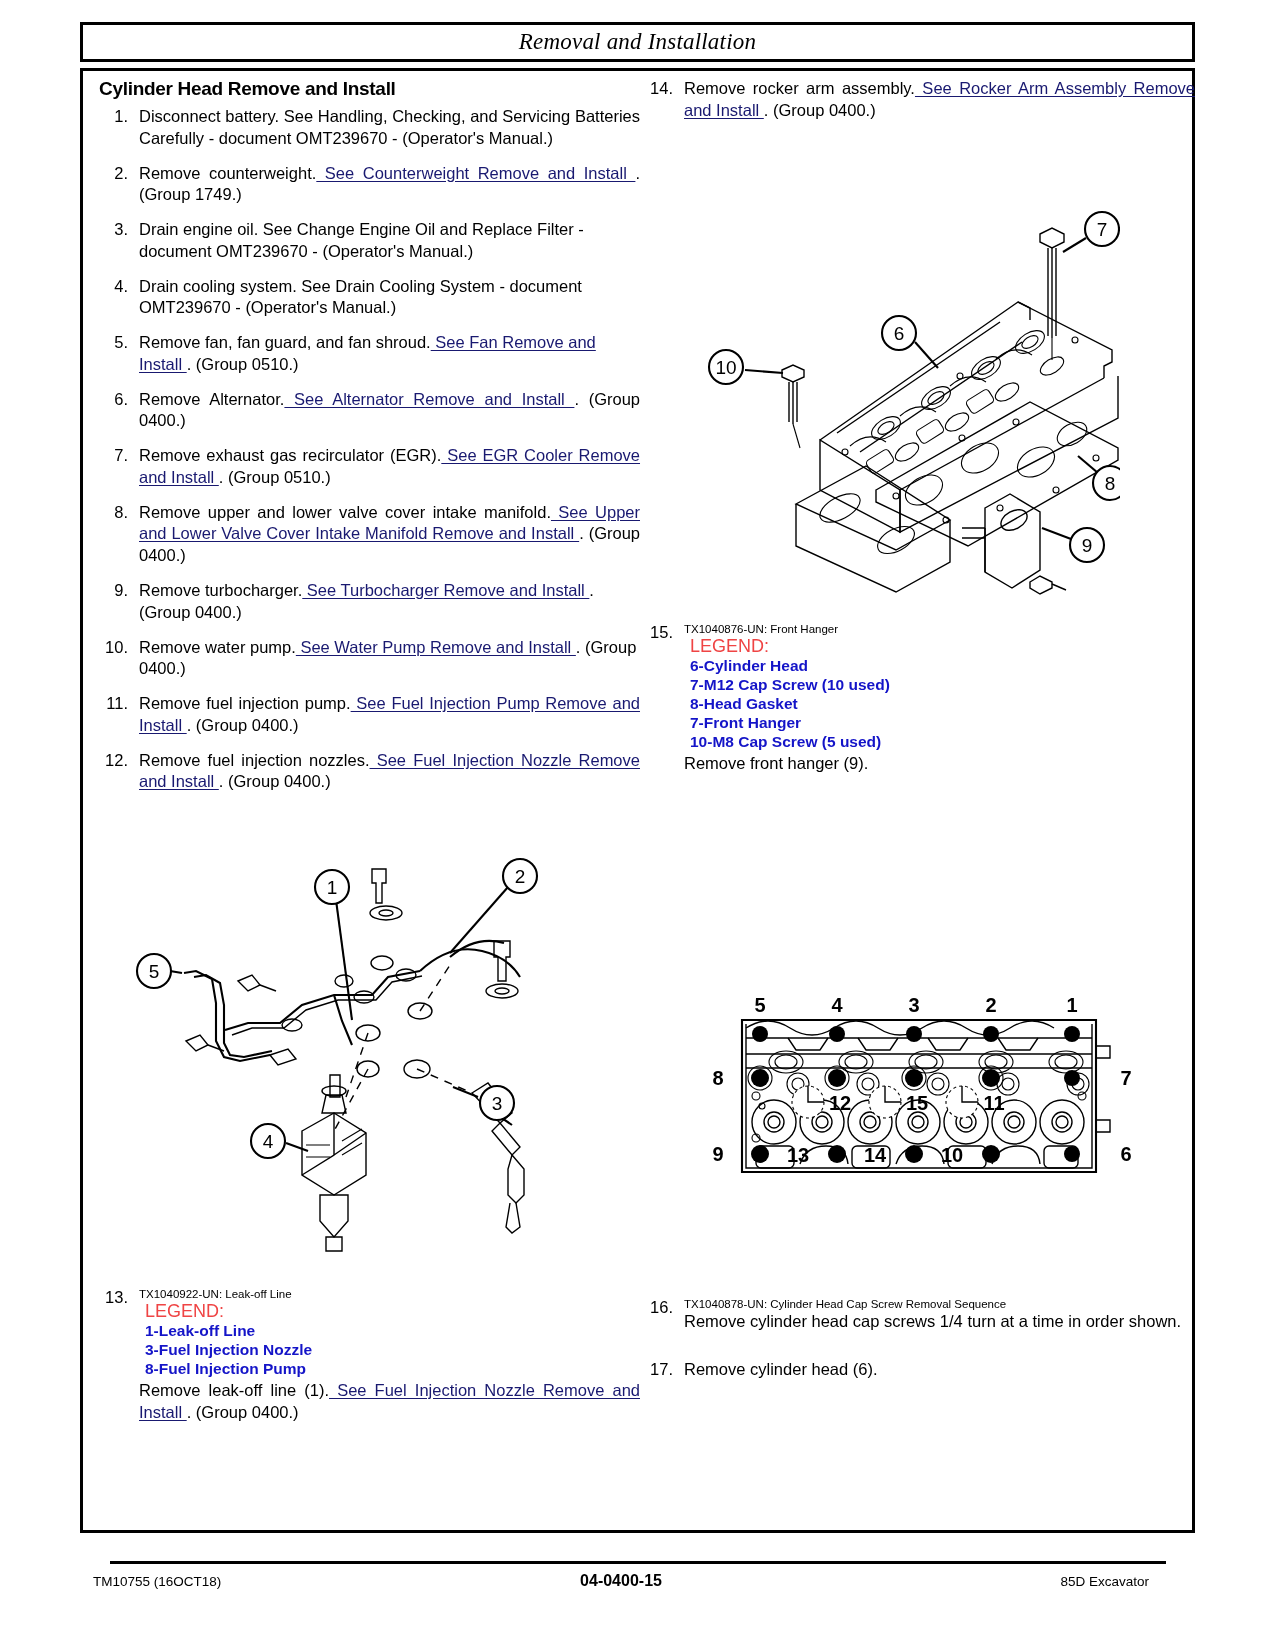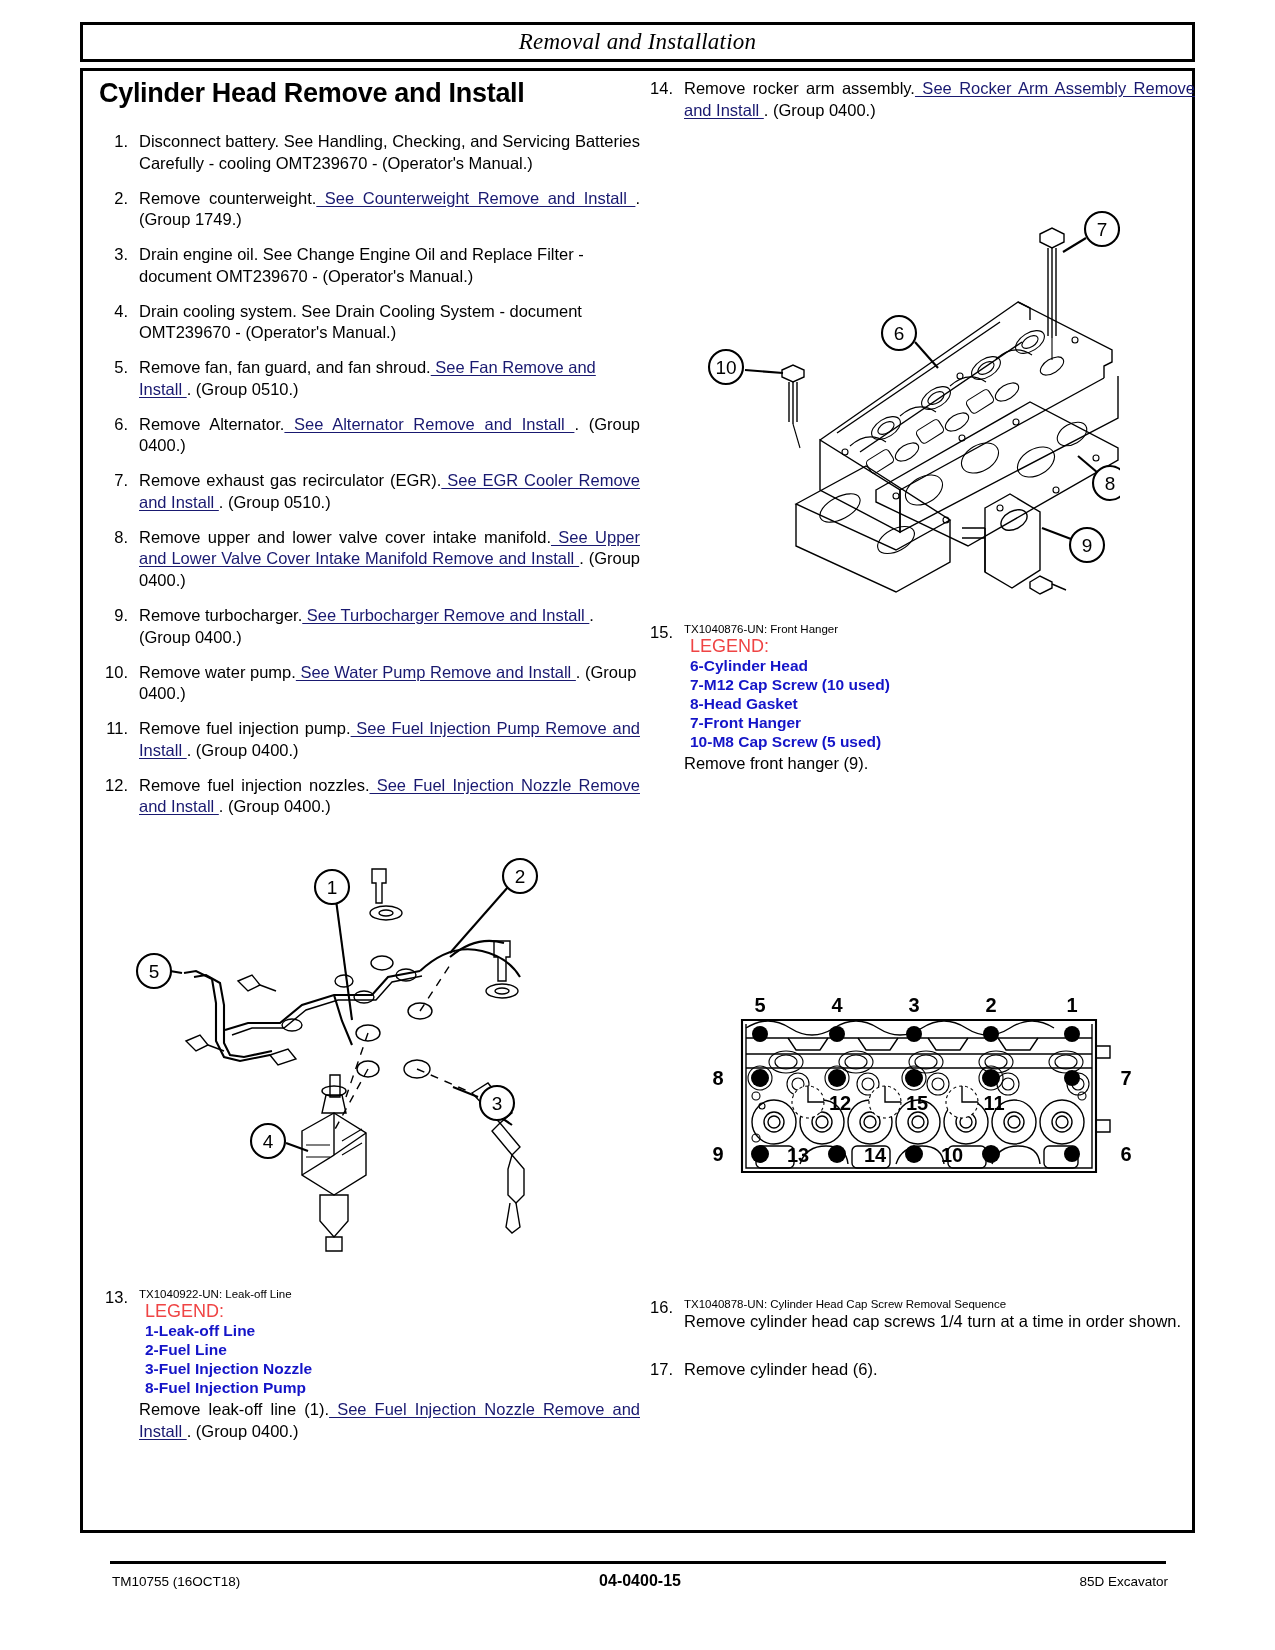--- a/index.html
+++ b/index.html
@@ -47,24 +47,24 @@
     left: 95px; top: 78px;
     width: 545px;
   }
   .col-right {
     position: absolute;
     left: 640px; top: 78px;
     width: 555px;
   }
 
   .section-title {
-    font-size: 27px;
+    font-size: 19px;
     font-weight: bold;
     letter-spacing: -0.3px;
-    margin: 0 0 22px 0;
+    margin: 0 0 6px 0;
     padding-left: 4px;
   }
 
   
   ol.steps { list-style: none; margin: 0; padding: 0; }
   .step {
     display: flex;
     font-size: 16.5px;
     line-height: 1.32;
     margin-bottom: 13px;
@@ -121,21 +121,21 @@
 
   
   .footer-rule {
     position: absolute;
     left: 110px; top: 1561px;
     width: 1056px;
     border-top: 3px solid #000;
   }
   .footer {
     position: absolute;
-    left: 112px; top: 1572px;
+    left: 93px; top: 1572px;
     width: 1056px;
     display: flex; align-items: center;
     font-size: 13.5px;
   }
   .footer-left { flex: 1 1 0; text-align: left; }
   .footer-center { flex: 0 0 auto; font-weight: bold; font-size: 16px; }
   .footer-right { flex: 1 1 0; text-align: right; }
 
   
   .fig-wrap { position: absolute; }
@@ -168,21 +168,21 @@
   </div>
 
   <div class="body-frame"></div>
 
   <div class="col-left">
     <h1 class="section-title">Cylinder Head Remove and Install</h1>
 
     <ol class="steps">
       <li class="step">
         <span class="step-num">1.</span>
-        <span class="step-body"><span>Disconnect battery. See Handling, Checking, and Servicing Batteries Carefully - cooling OMT239670 - (Operator's Manual.)</span></span>
+        <span class="step-body"><span>Disconnect battery. See Handling, Checking, and Servicing Batteries Carefully - document OMT239670 - (Operator's Manual.)</span></span>
       </li>
       <li class="step">
         <span class="step-num">2.</span>
         <span class="step-body"><span>Remove counterweight.</span><a class="ref" href="#"> See Counterweight Remove and Install </a><span>. (Group 1749.)</span></span>
       </li>
       <li class="step">
         <span class="step-num">3.</span>
         <span class="step-body nojust"><span>Drain engine oil. See Change Engine Oil and Replace Filter - document OMT239670 - (Operator's Manual.)</span></span>
       </li>
       <li class="step">
@@ -648,21 +648,20 @@
     </svg>
   </div>
 
   <div style="position:absolute;left:95px;top:1288px;width:545px;">
     <div class="fig-block">
       <span class="fig-num">13.</span>
       <div class="fig-content">
         <div class="fig-id">TX1040922-UN: Leak-off Line</div>
         <div class="legend-head">LEGEND:</div>
         <div class="legend-item">1-Leak-off Line</div>
-        <div class="legend-item">2-Fuel Line</div>
         <div class="legend-item">3-Fuel Injection Nozzle</div>
         <div class="legend-item">8-Fuel Injection Pump</div>
         <div class="legend-after"><span>Remove leak-off line (1).</span><a class="ref" href="#"> See Fuel Injection Nozzle Remove and Install </a><span>. (Group 0400.)</span></div>
       </div>
     </div>
   </div>
 
   <div style="position:absolute;left:640px;top:1298px;width:555px;">
     <div class="fig-block">
       <span class="fig-num">16.</span>

